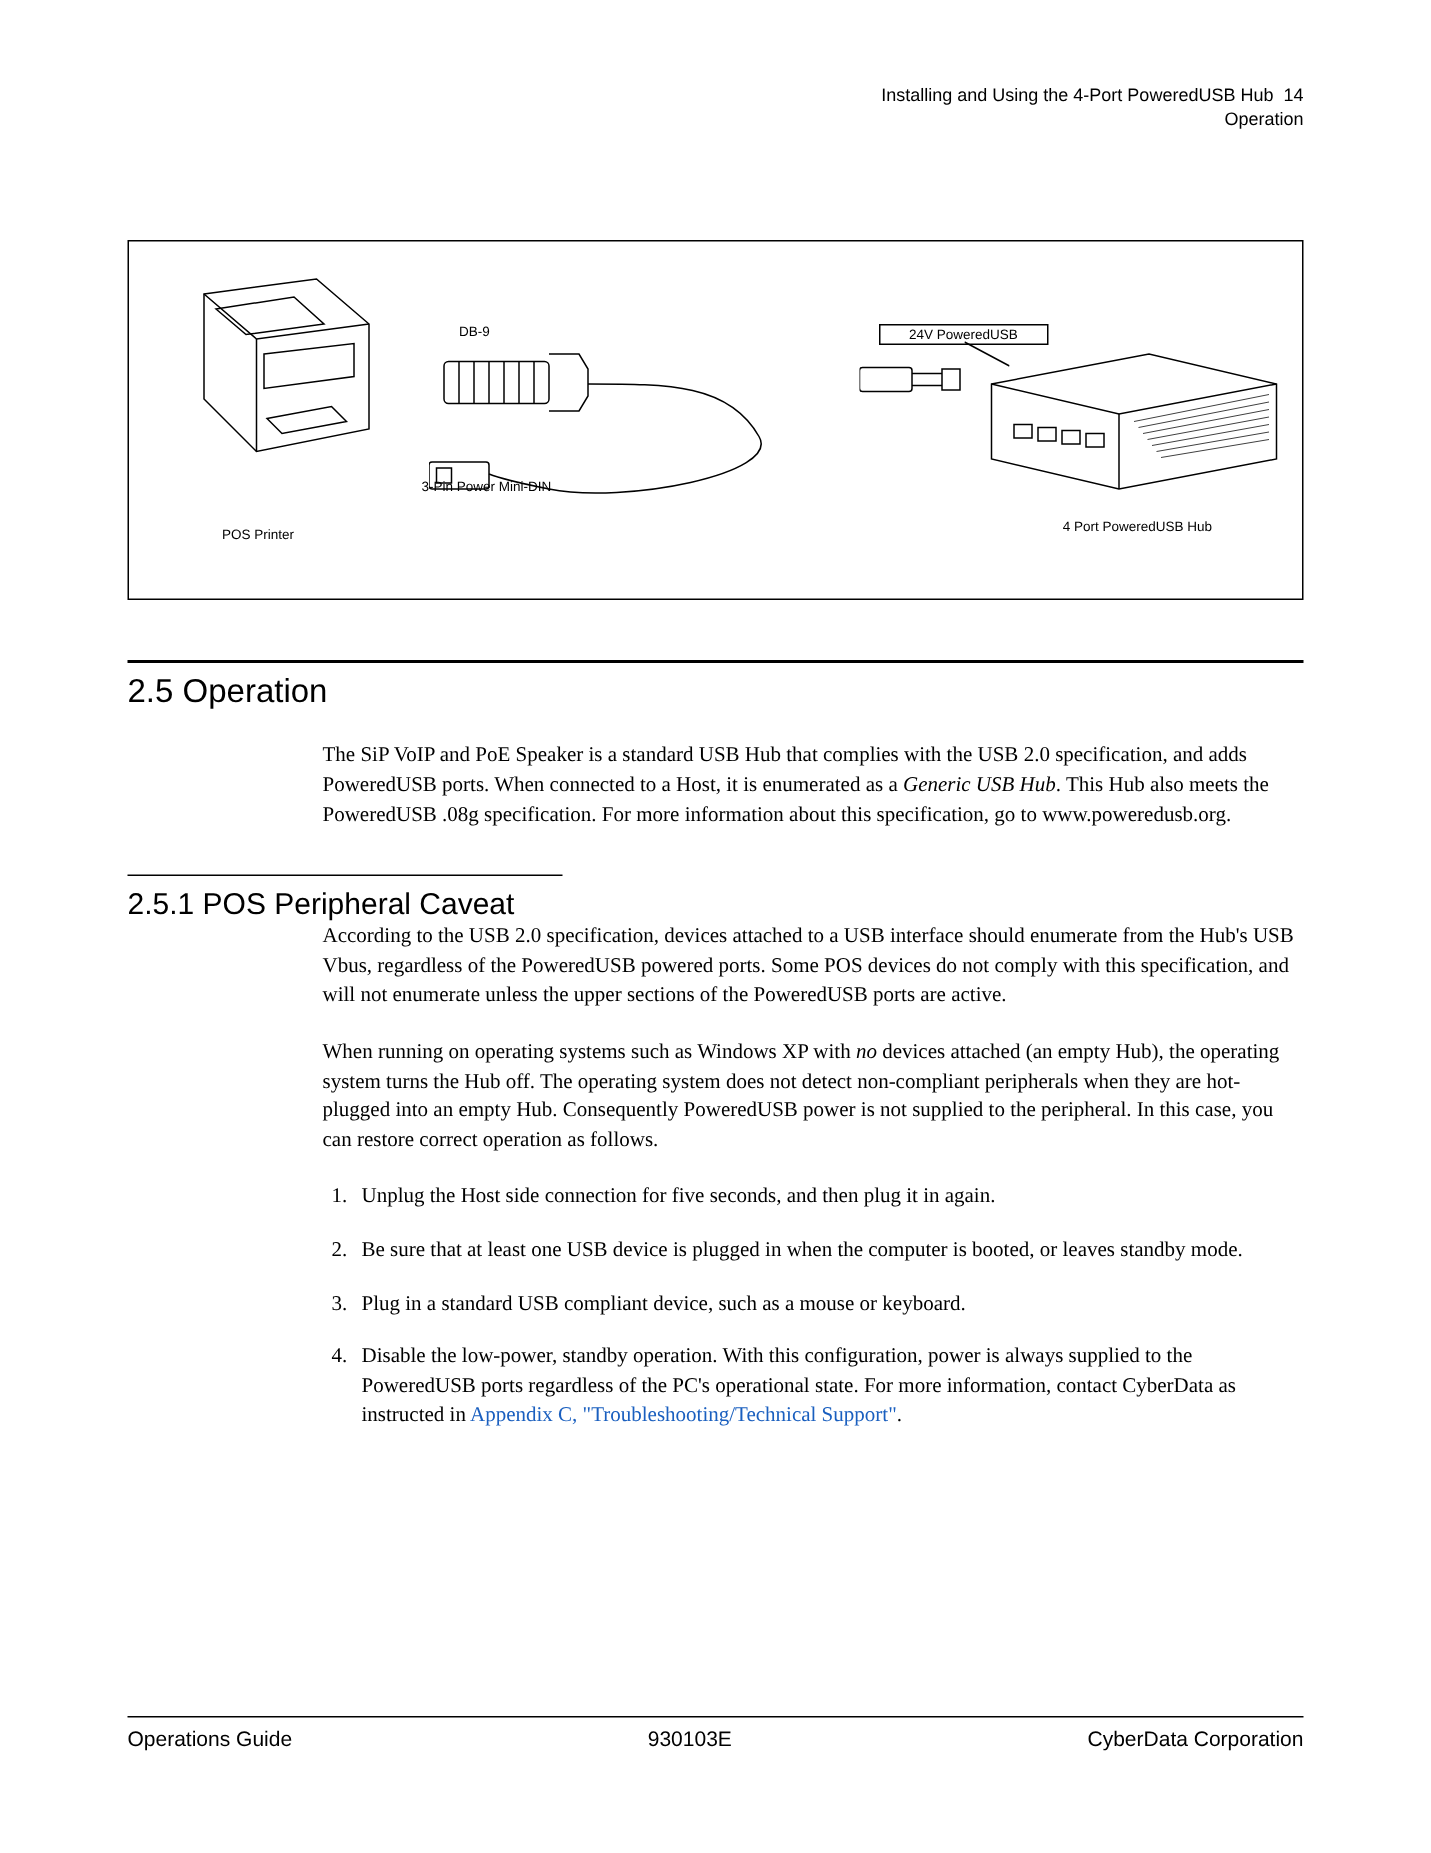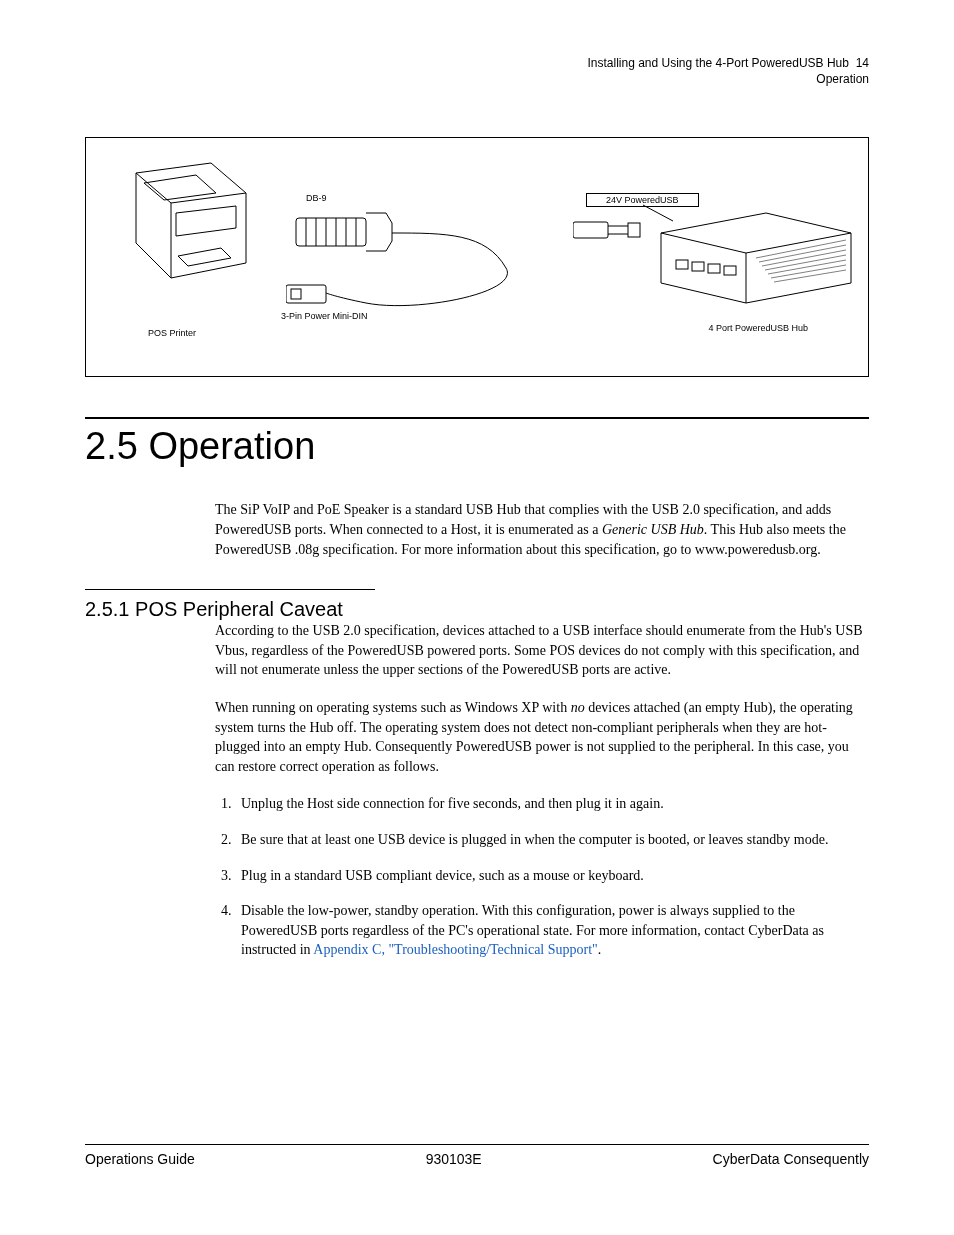--- a/index.html
+++ b/index.html
@@ -10,21 +10,21 @@
     font-family: Georgia, 'Times New Roman', serif;
     color: #000;
     position: relative;
     padding: 55px 85px 0 85px;
   }
   .header {
     text-align: right;
     font-family: Arial, Helvetica, sans-serif;
     font-size: 12px;
     line-height: 1.35;
-    margin-bottom: 50px;
+    margin-bottom: 73px;
   }
   .figure-box {
     border: 1px solid #000;
     width: 100%;
     height: 240px;
     position: relative;
     margin-bottom: 40px;
   }
   .fig-label {
     position: absolute;
@@ -32,22 +32,22 @@
     font-size: 9px;
     text-align: left;
   }
   .printer-svg { position: absolute; left: 30px; top: 20px; }
   .cable-svg { position: absolute; left: 200px; top: 55px; }
   .hub-svg { position: absolute; right: 12px; top: 50px; }
   .rule-main { border: none; border-top: 2px solid #000; width: 100%; margin-bottom: 6px; }
   h1.section {
     font-family: "Century Gothic", "Trebuchet MS", Arial, sans-serif;
     font-weight: 400;
-    font-size: 38px;
-    margin-bottom: 32px;
+    font-size: 22px;
+    margin-bottom: 20px;
   }
   .body-text {
     margin-left: 130px;
     font-size: 14px;
     line-height: 1.4;
     margin-bottom: 18px;
   }
   .body-text em { }
   .rule-sub { border: none; border-top: 1.5px solid #000; width: 290px; margin-top: 30px; margin-bottom: 8px; }
   h2.subsection {
@@ -104,21 +104,21 @@
         <line x1="50" y1="25" x2="50" y2="53"></line>
       <line x1="60" y1="25" x2="60" y2="53"></line>
         <line x1="70" y1="25" x2="70" y2="53"></line>
       <path d="M80 20 L100 20 L106 30 L106 48 L100 58 L80 58"></path>
       <path d="M106 40 C 160 40 200 40 220 75 C 235 100 130 120 80 110 C 50 104 40 100 40 100"></path>
       <rect x="0" y="92" width="40" height="18" rx="2"></rect>
       <rect x="5" y="96" width="10" height="10"></rect>
     </g>
   </svg>
   <div class="fig-label" style="left:220px; top:55px;">DB-9</div>
-  <div class="fig-label" style="left:195px; top:173px;">3-Pin Power Mini-DIN</div>
+  <div class="fig-label" style="left:195px; top:158px;">3-Pin Power Mini-DIN</div>
 
   <div class="fig-label" style="left:500px; top:55px; border:1px solid #000; padding:1px 19px;">24V PoweredUSB</div>
 
   <svg class="hub-svg" width="200" height="120" viewBox="0 0 200 120">
     <g stroke="#000" stroke-width="1" fill="none">
       <path d="M5 45 L110 25 L195 45 L195 95 L90 115 L5 95 Z"></path>
       <path d="M5 45 L90 65 L195 45"></path>
       <path d="M90 65 L90 115"></path>
       <rect x="20" y="72" width="12" height="9"></rect>
         <rect x="36" y="74" width="12" height="9"></rect>
@@ -170,14 +170,14 @@
   <li>Be sure that at least one USB device is plugged in when the computer is booted, or leaves standby mode.</li>
   <li>Plug in a standard USB compliant device, such as a mouse or keyboard.</li>
   <li>
     <span>Disable the low-power, standby operation. With this configuration, power is always supplied to the PoweredUSB ports regardless of the PC's operational state. For more information, contact CyberData as instructed in </span><span class="link">Appendix C, "Troubleshooting/Technical Support"</span><span>.</span>
   </li>
 </ol>
 
 <div class="footer">
   <span>Operations Guide</span>
   <span>930103E</span>
-  <span>CyberData Consequently</span>
+  <span>CyberData Corporation</span>
 </div>
 
 </body></html>

